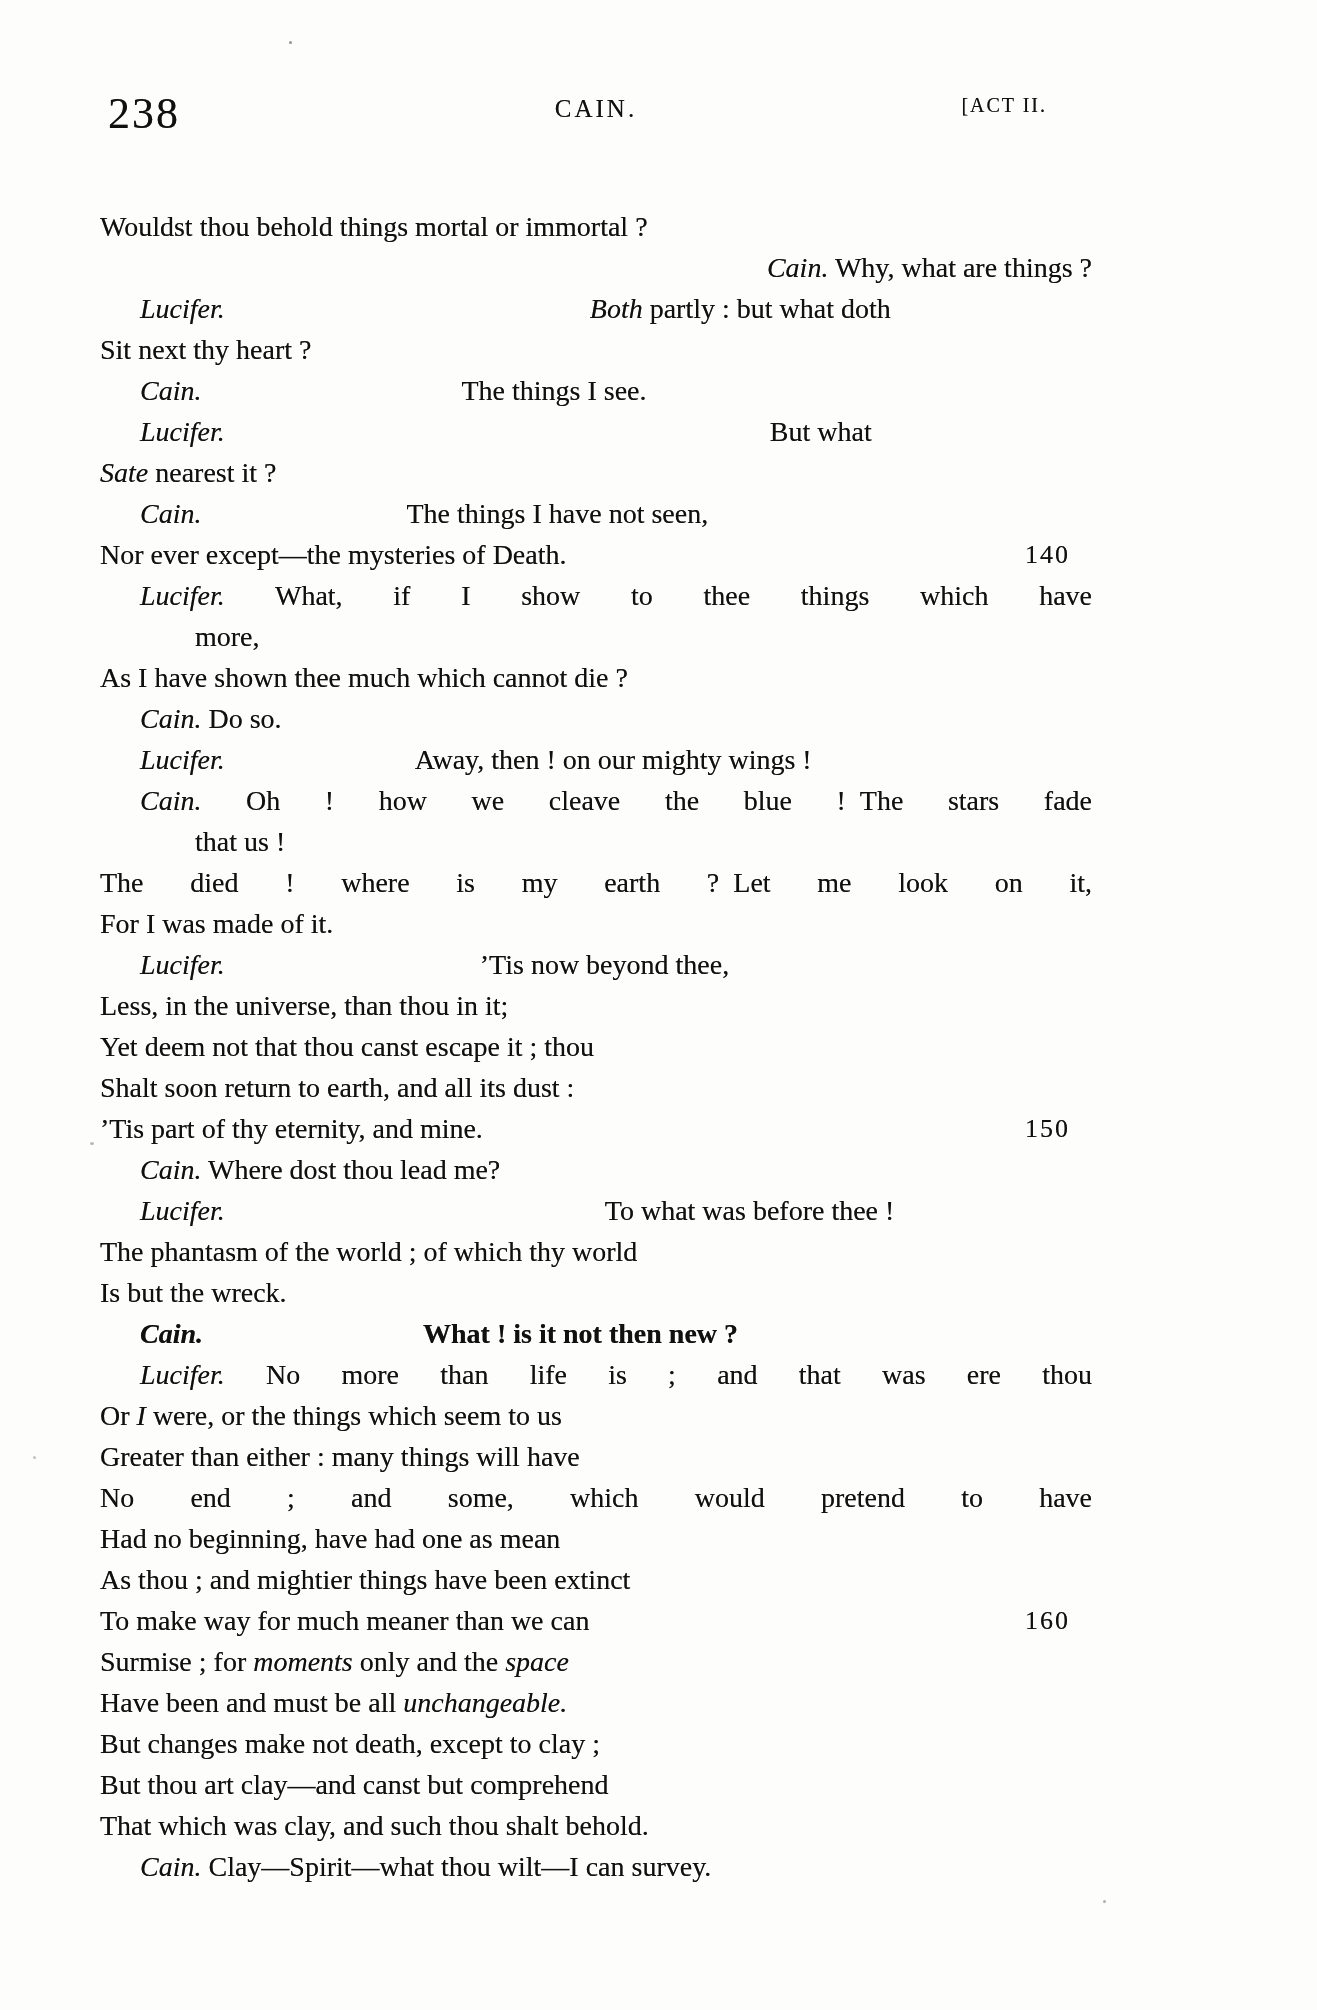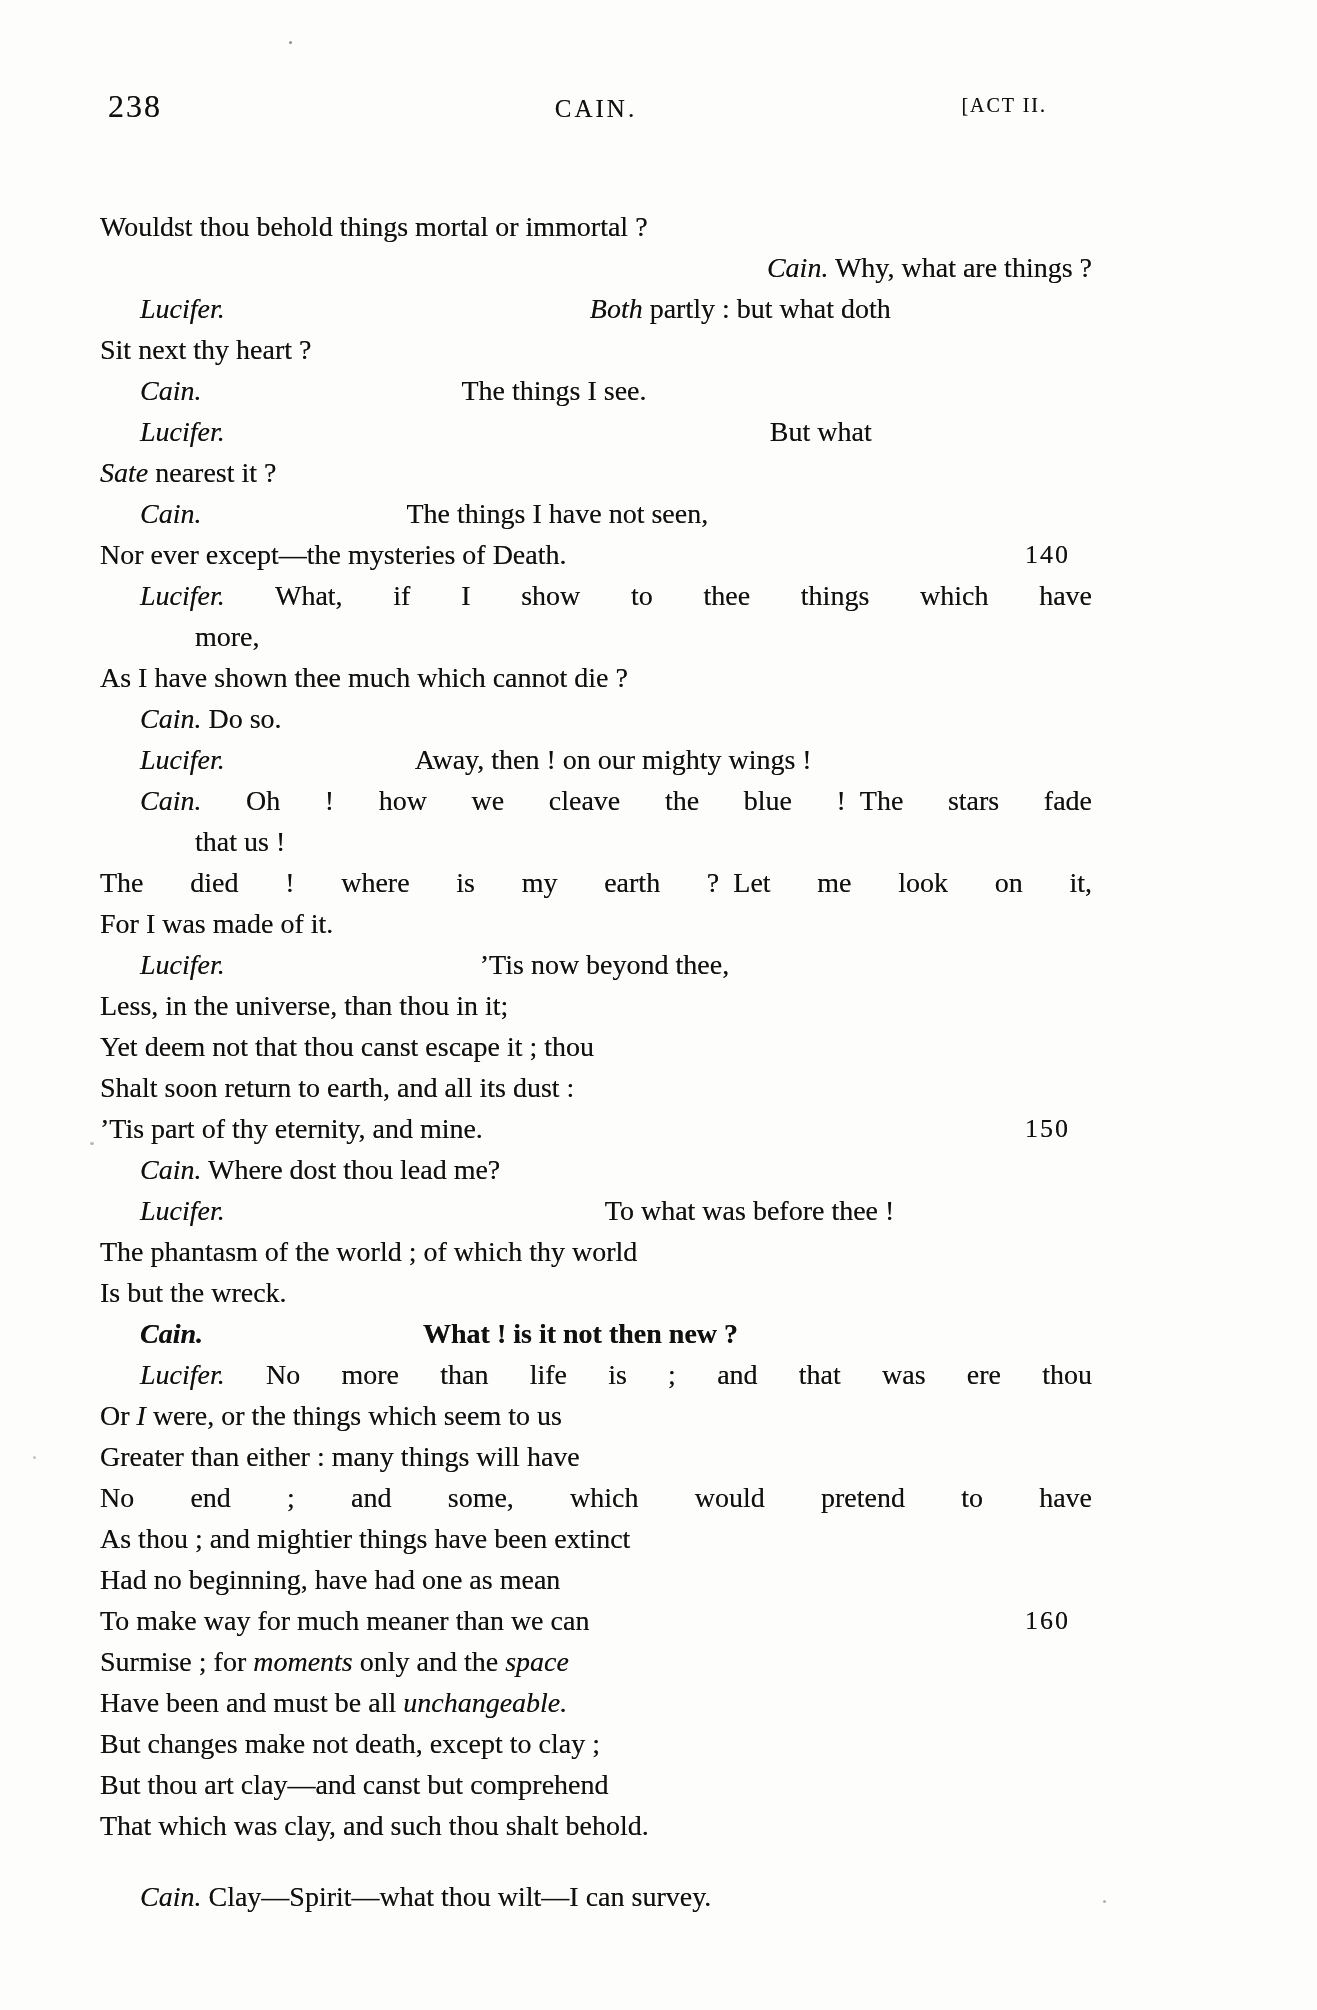--- a/index.html
+++ b/index.html
@@ -22,21 +22,21 @@
     position: absolute;
     left: 100px;
     top: 88px;
     width: 992px;
     height: 48px;
   }
   .page-number {
     position: absolute;
     left: 8px;
     top: 0;
-    font-size: 32px;
+    font-size: 44px;
     letter-spacing: 2px;
   }
   .running-title {
     position: absolute;
     left: 0;
     right: 0;
     top: 7px;
     text-align: center;
     font-size: 25px;
     letter-spacing: 3px;
@@ -122,28 +122,28 @@
       <div class="line"><span class="rm">’Tis part of thy eternity, and mine.</span><span class="lineno">150</span></div>
       <div class="line" style="padding-left: 40px;"><span class="em">Cain.</span><span class="rm"> Where dost thou lead me?</span></div>
       <div class="line" style="padding-left: 40px;"><span class="em">Lucifer.</span><span class="vgap" style="width: 380px;"></span><span class="rm">To what was before thee !</span></div>
       <div class="line"><span class="rm">The phantasm of the world ; of which thy world</span></div>
       <div class="line"><span class="rm">Is but the wreck.</span></div>
       <div class="line" style="padding-left: 40px; font-weight: bold;"><span class="em">Cain.</span><span class="vgap" style="width: 220px;"></span><span class="rm">What ! is it not then new ?</span></div>
       <div class="line just" style="padding-left: 40px;"><span class="em">Lucifer.</span><span class="rm"> No more than life is ; and that was ere thou</span></div>
       <div class="line"><span class="rm">Or </span><span class="em">I</span><span class="rm"> were, or the things which seem to us</span></div>
       <div class="line"><span class="rm">Greater than either : many things will have</span></div>
       <div class="line just"><span class="rm">No end ; and some, which would pretend to have</span></div>
+      <div class="line"><span class="rm">Had no beginning, have had one as mean</span></div>
       <div class="line"><span class="rm">As thou ; and mightier things have been extinct</span></div>
-      <div class="line"><span class="rm">Had no beginning, have had one as mean</span></div>
       <div class="line"><span class="rm">To make way for much meaner than we can</span><span class="lineno">160</span></div>
       <div class="line"><span class="rm">Surmise ; for </span><span class="em">moments</span><span class="rm"> only and the </span><span class="em">space</span></div>
       <div class="line"><span class="rm">Have been and must be all </span><span class="em">unchangeable.</span></div>
       <div class="line"><span class="rm">But changes make not death, except to clay ;</span></div>
       <div class="line"><span class="rm">But thou art clay—and canst but comprehend</span></div>
       <div class="line"><span class="rm">That which was clay, and such thou shalt behold.</span></div>
-      <div class="line" style="padding-left: 40px; margin-top: 30px;"><span class="em">Cain.</span><span class="rm"> Clay—Spirit—what thou wilt—I can survey.</span></div>
+      <div class="line" style="padding-left: 40px;"><span class="em">Cain.</span><span class="rm"> Clay—Spirit—what thou wilt—I can survey.</span></div>
     </div>
 
   <span class="speck s1"></span>
   <span class="speck s2"></span>
   <span class="speck s3"></span>
   <span class="speck s4"></span>
 </div>
 
 </body></html>

